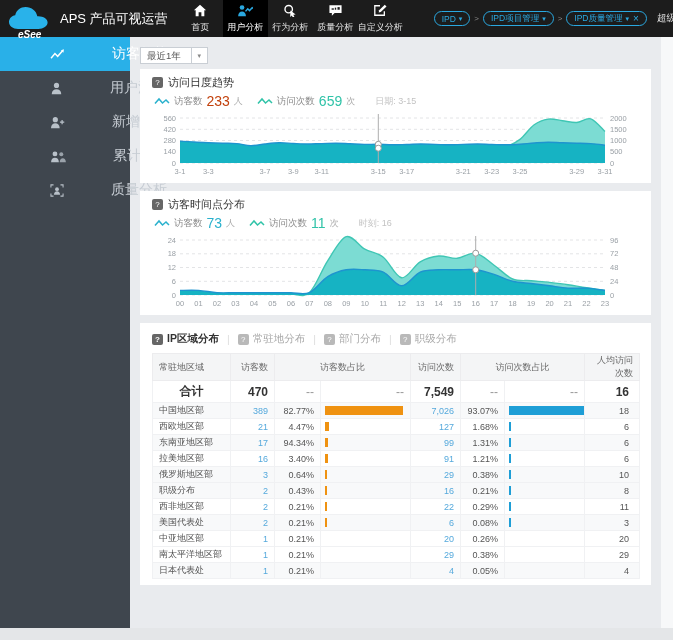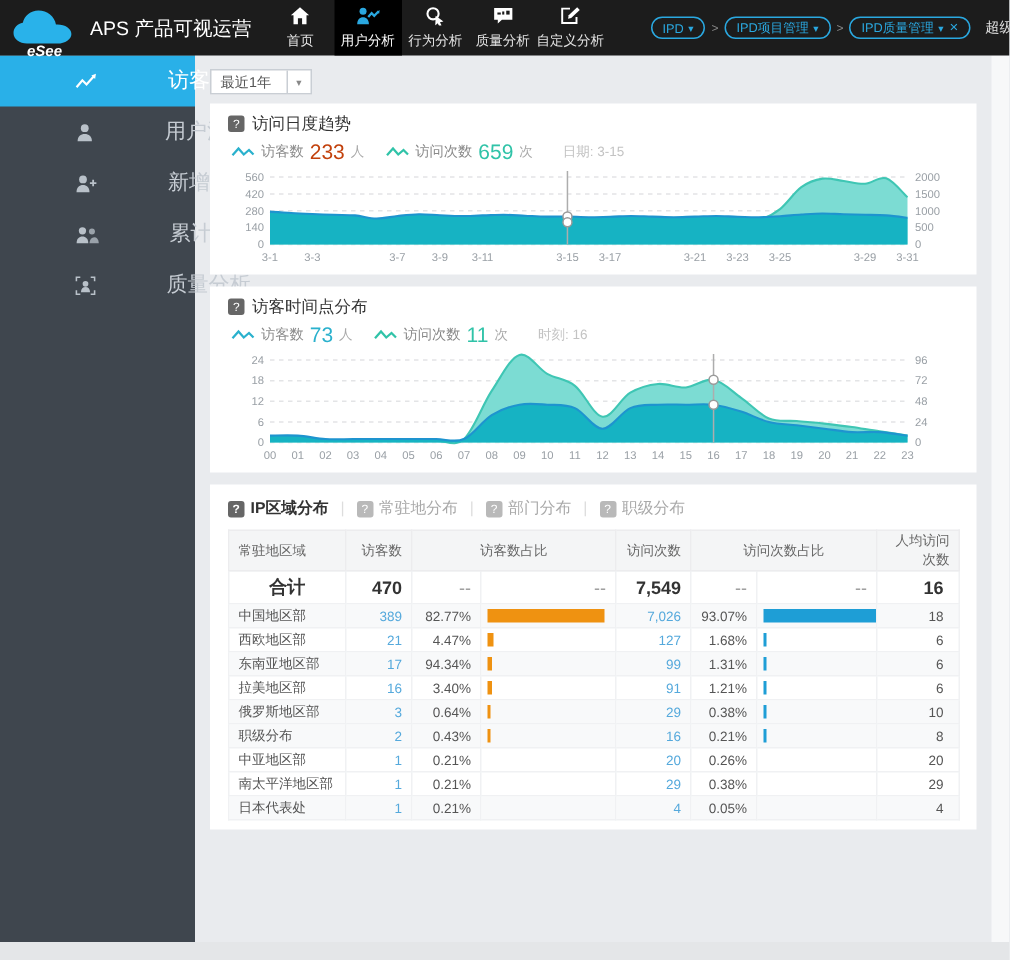--- a/index.html
+++ b/index.html
@@ -510,20 +510,48 @@
               <div class="bar" style="background: rgb(239, 146, 17); width: 2px;"></div>
             </td>
             <td class="num">16</td>
             <td class="pct">0.21%</td>
             <td class="bar-cell">
               <div class="bar" style="background: rgb(30, 158, 214); width: 2px;"></div>
             </td>
             <td class="avg">8</td>
           </tr>
           <tr>
+            <td class="l">西非地区部</td>
+            <td class="num">2</td>
+            <td class="pct">0.21%</td>
+            <td class="bar-cell">
+              <div class="bar" style="background: rgb(239, 146, 17); width: 2px;"></div>
+            </td>
+            <td class="num">22</td>
+            <td class="pct">0.29%</td>
+            <td class="bar-cell">
+              <div class="bar" style="background: rgb(30, 158, 214); width: 2px;"></div>
+            </td>
+            <td class="avg">11</td>
+          </tr>
+          <tr class="alt">
+            <td class="l">美国代表处</td>
+            <td class="num">2</td>
+            <td class="pct">0.21%</td>
+            <td class="bar-cell">
+              <div class="bar" style="background: rgb(239, 146, 17); width: 2px;"></div>
+            </td>
+            <td class="num">6</td>
+            <td class="pct">0.08%</td>
+            <td class="bar-cell">
+              <div class="bar" style="background: rgb(30, 158, 214); width: 2px;"></div>
+            </td>
+            <td class="avg">3</td>
+          </tr>
+          <tr>
             <td class="l">中亚地区部</td>
             <td class="num">1</td>
             <td class="pct">0.21%</td>
             <td class="bar-cell"></td>
             <td class="num">20</td>
             <td class="pct">0.26%</td>
             <td class="bar-cell"></td>
             <td class="avg">20</td>
           </tr>
           <tr>

